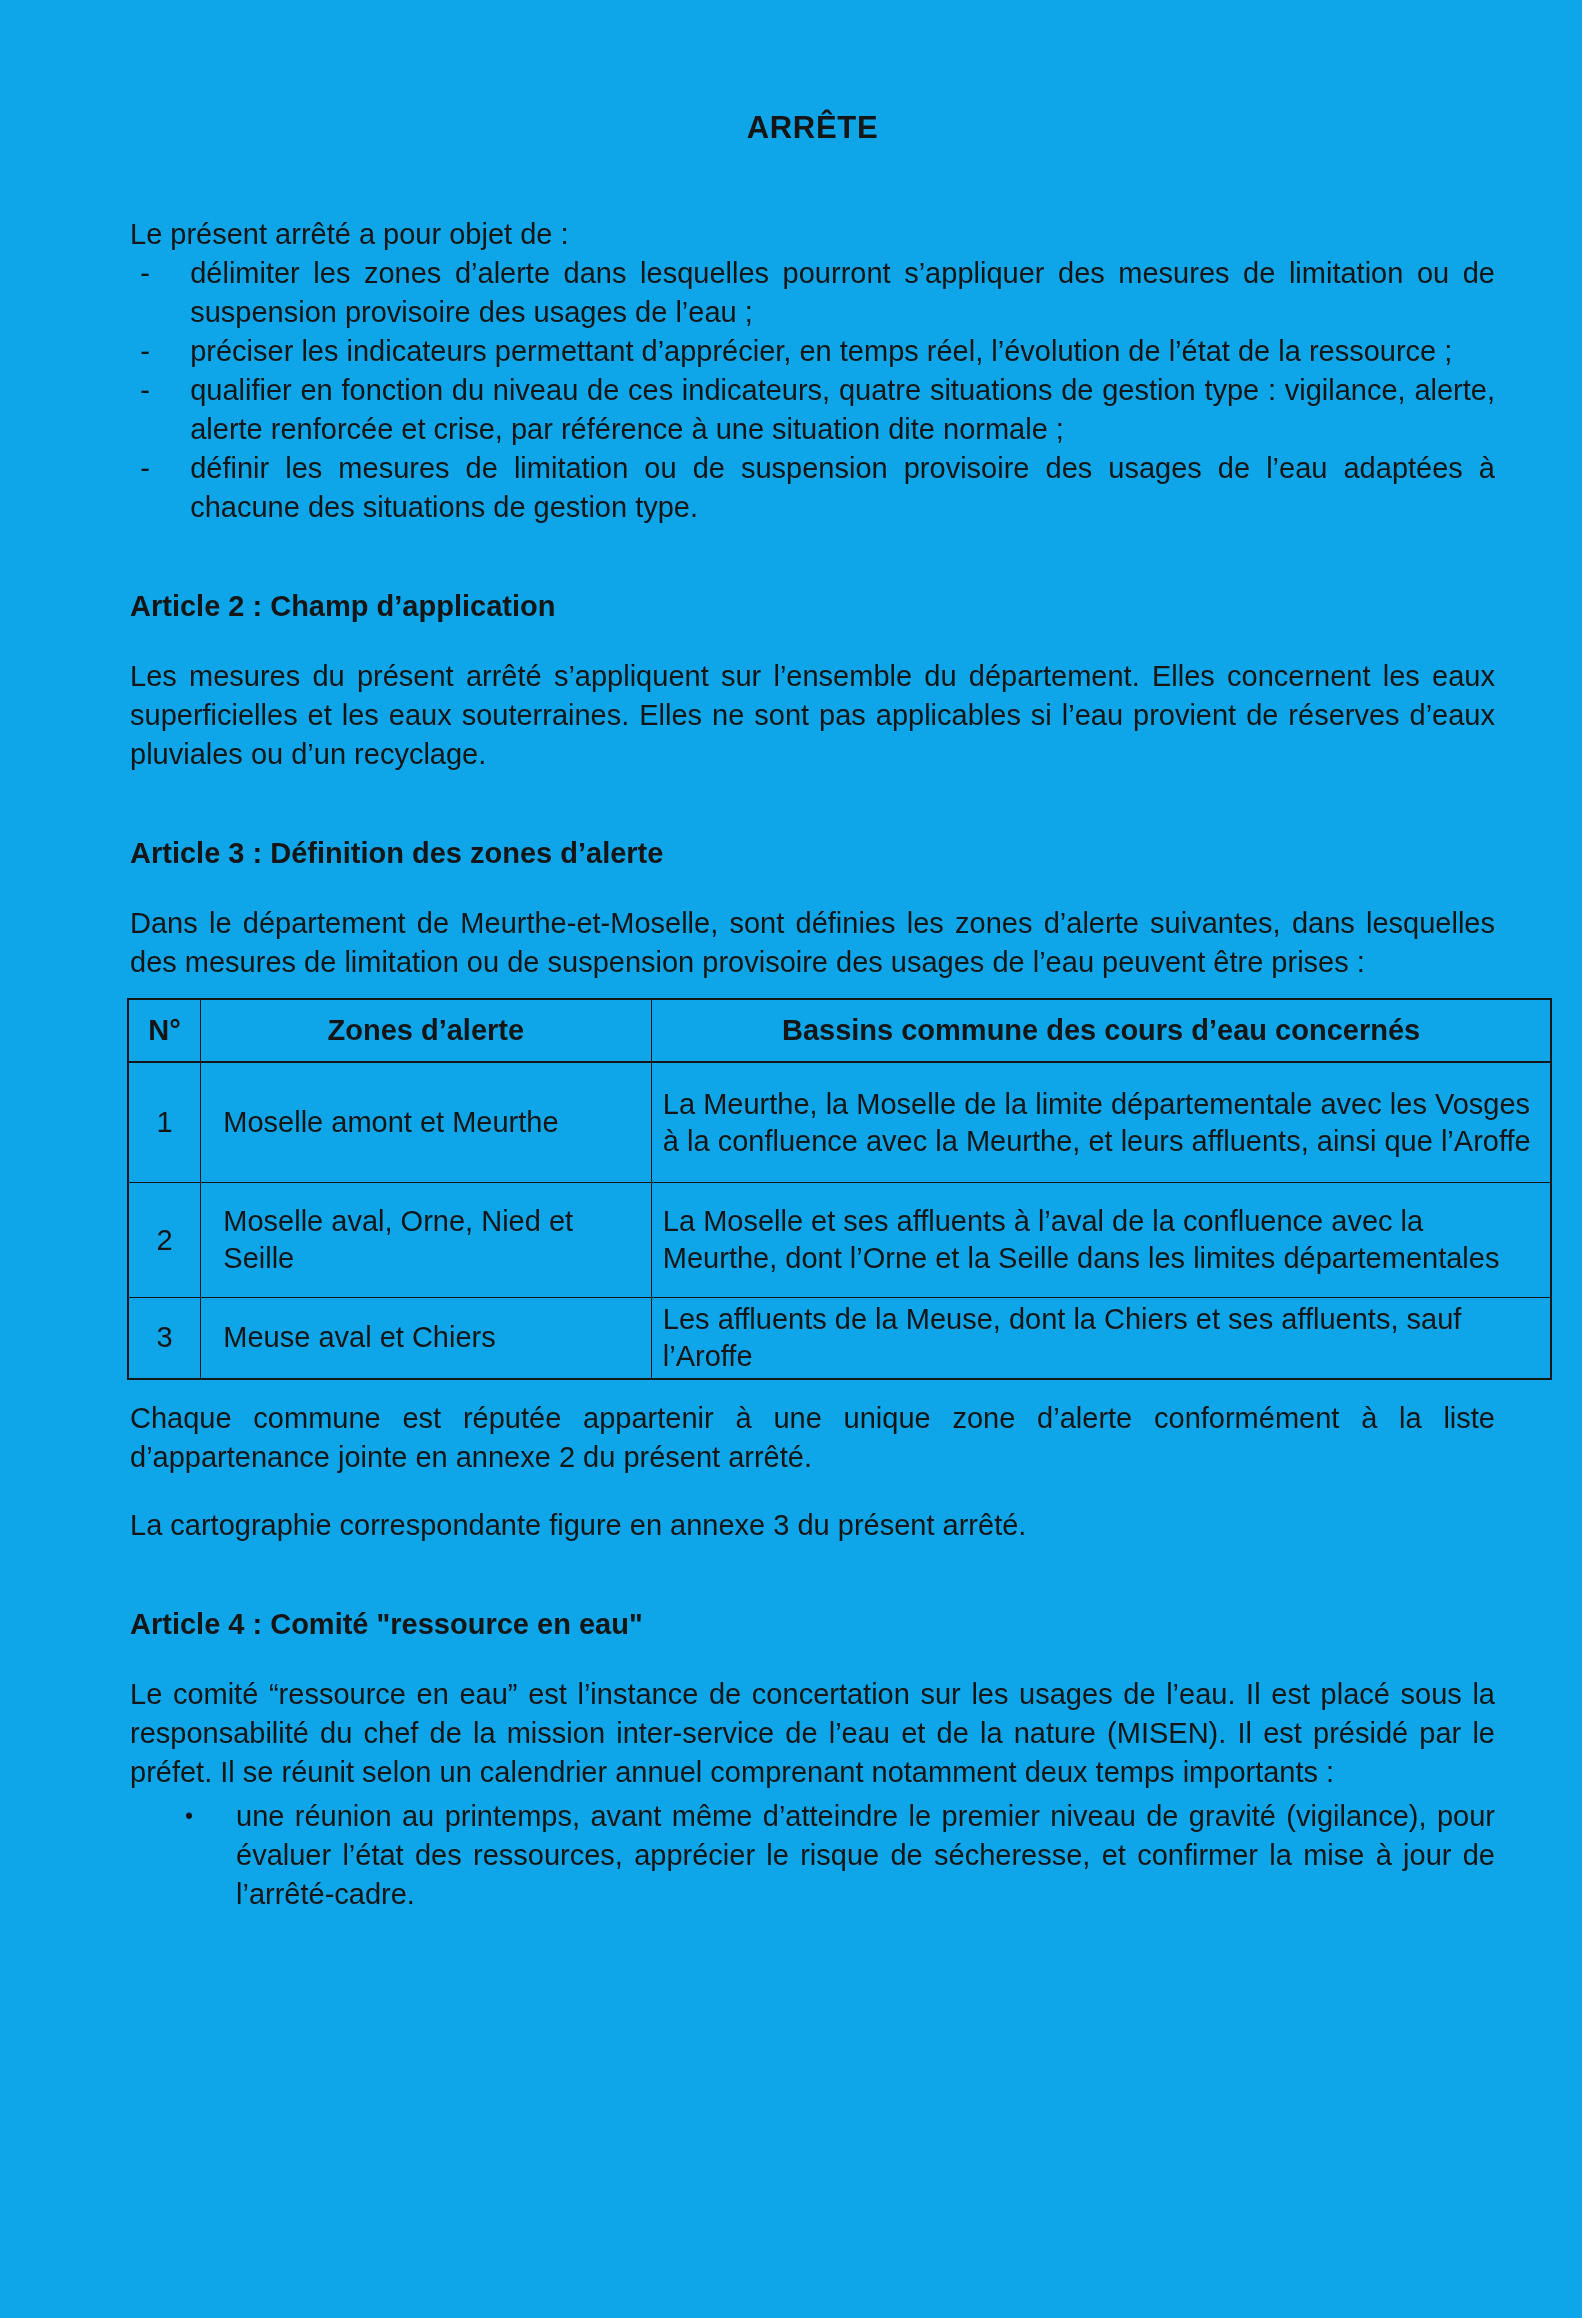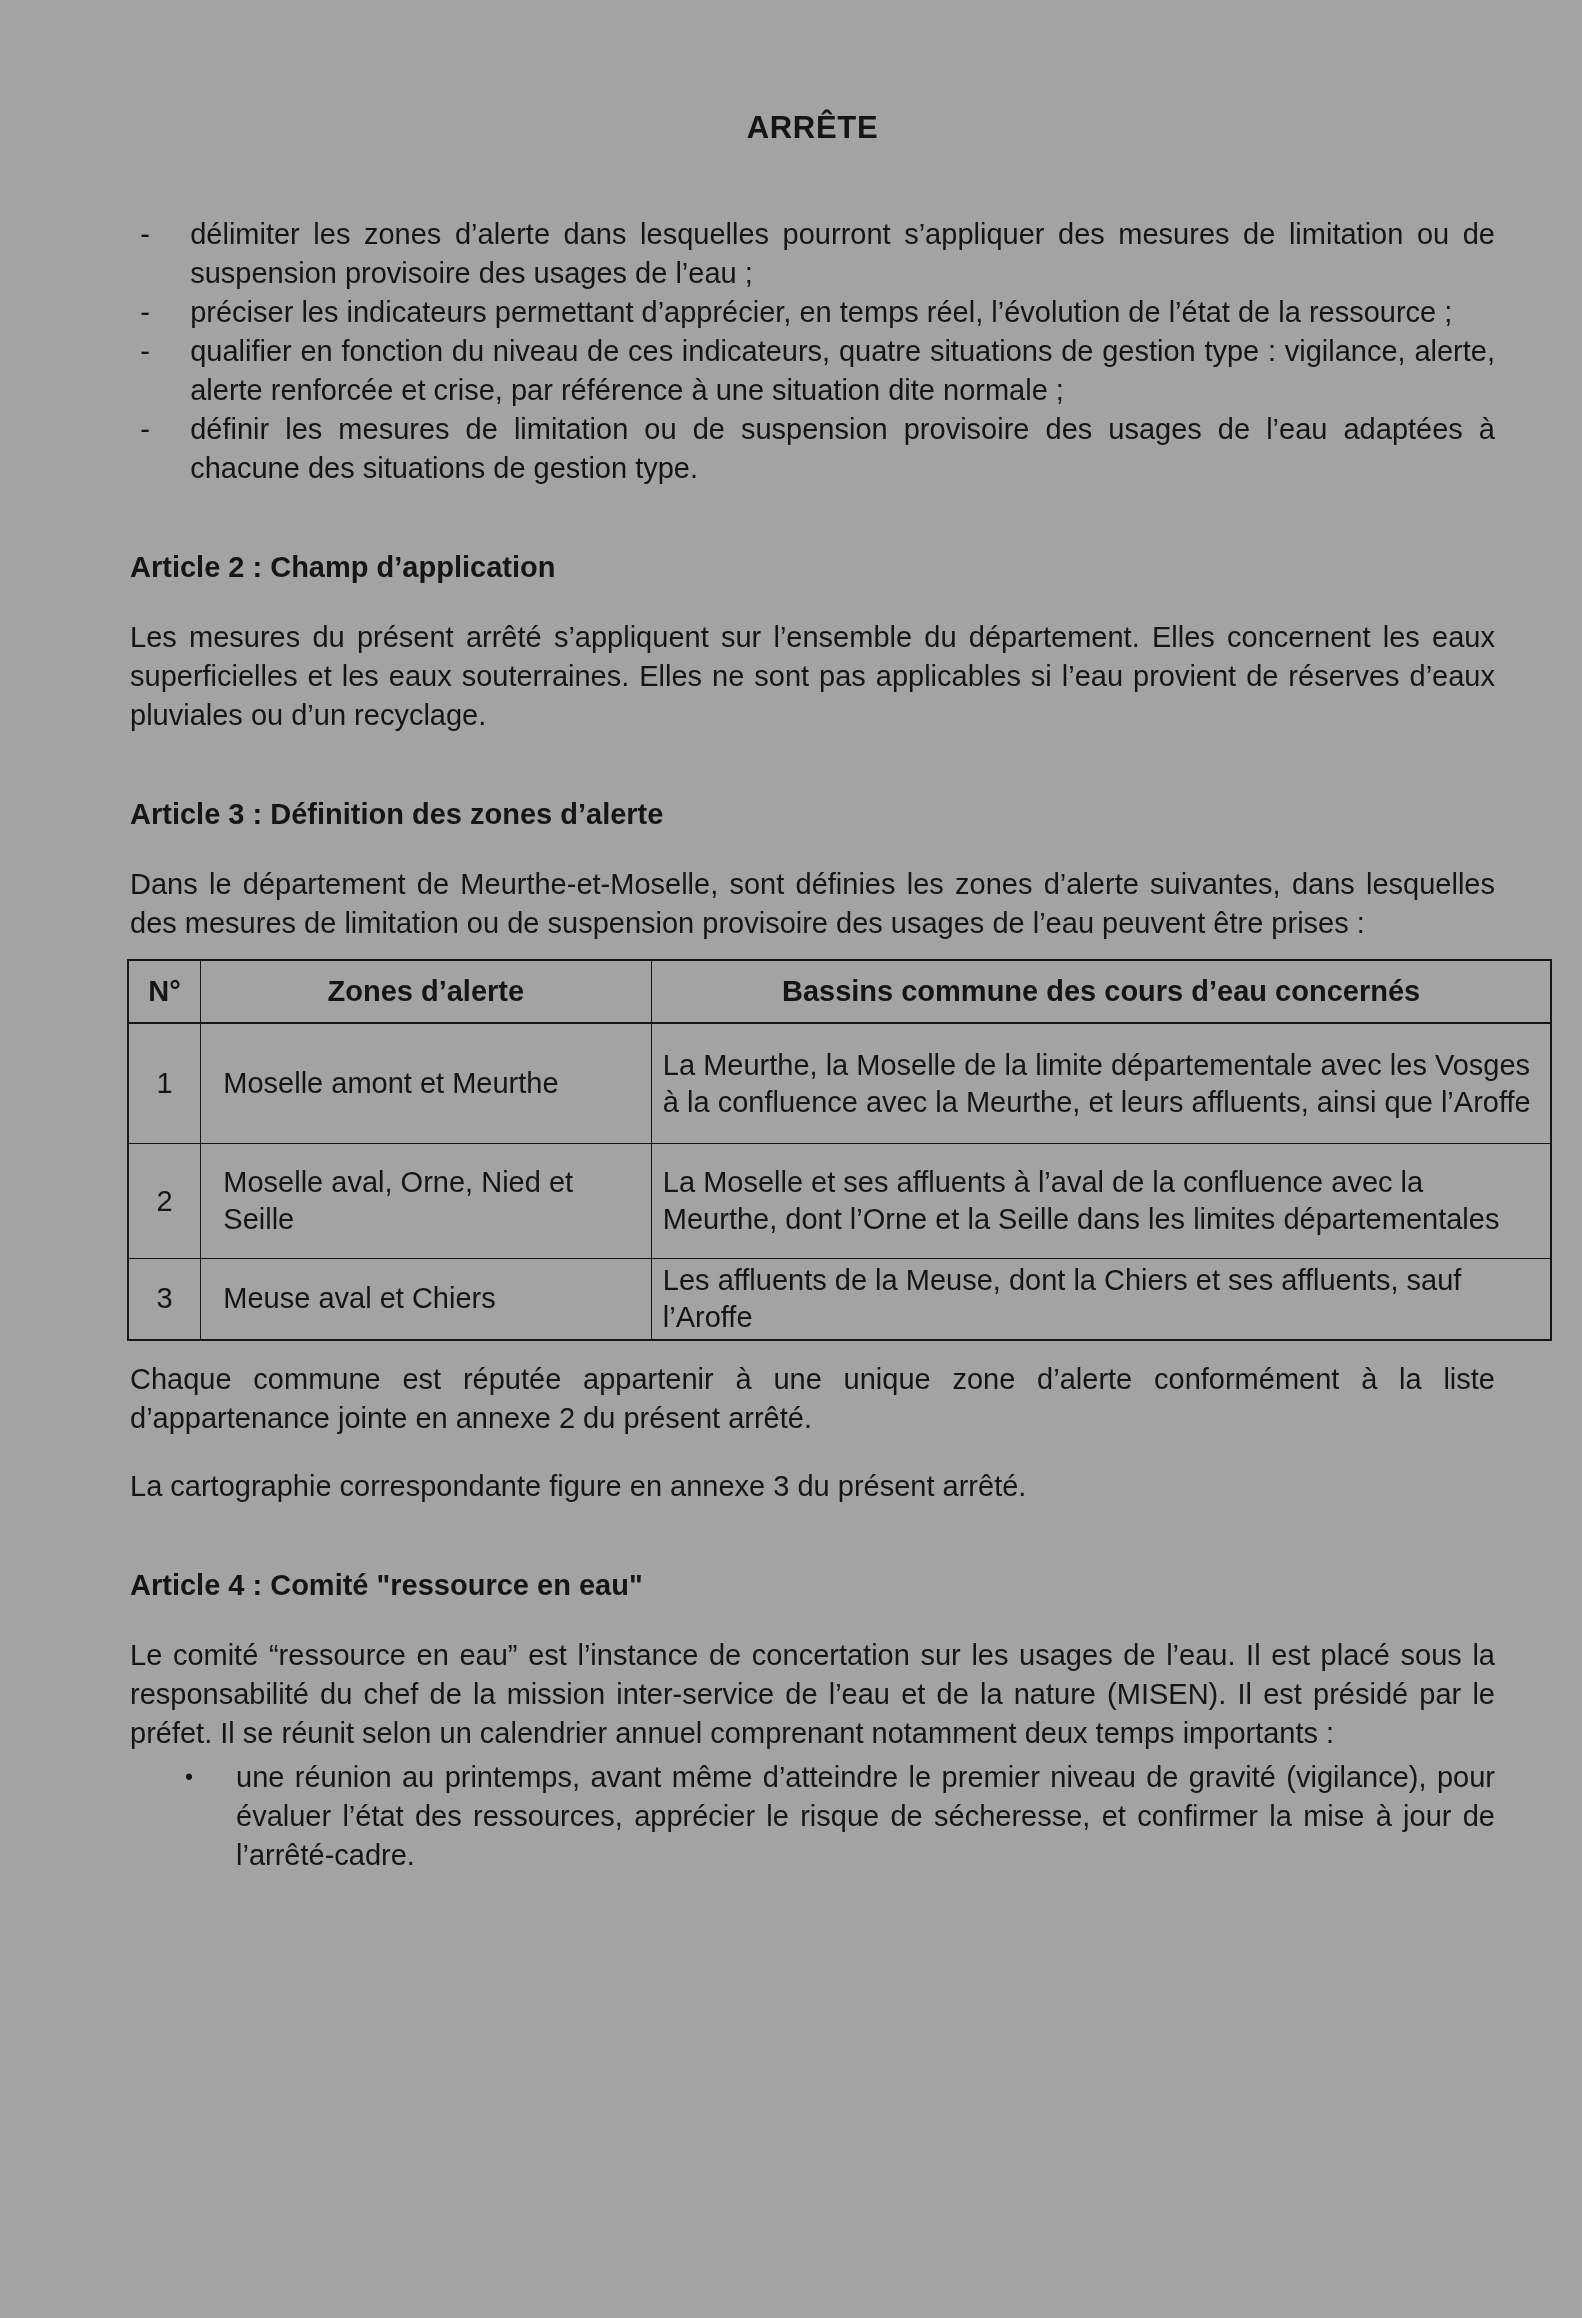--- a/index.html
+++ b/index.html
@@ -5,21 +5,21 @@
   html, body {
     margin: 0;
     padding: 0;
     background: #ffffff;
   }
   .page {
     position: relative;
     width: 1582px;
     height: 2319px;
     margin: 0 auto;
-    background: #a3a3a3;
+    background: #0ea5e9;
     color: #151515;
     font-family: "Liberation Sans", sans-serif;
     font-size: 29px;
     line-height: 39px;
     box-sizing: border-box;
     padding: 108px 87px 0 130px;
     overflow: hidden;
   }
   .doc-title {
     font-size: 31px;
@@ -121,20 +121,21 @@
   tbody tr.r3 { height: 80px; }
 </style>
 </head>
 <body>
 
 <div class="page">
 
   <h1 class="doc-title">ARRÊTE</h1>
 
   <section>
+    <p class="para">Le présent arrêté a pour objet de :</p>
     <ul class="dash-list">
       <li>
         <span class="marker">-</span>
         <span class="text">délimiter les zones d’alerte dans lesquelles pourront s’appliquer des mesures de limitation ou de suspension provisoire des usages de l’eau ;</span>
       </li>
       <li>
         <span class="marker">-</span>
         <span class="text">préciser les indicateurs permettant d’apprécier, en temps réel, l’évolution de l’état de la ressource ;</span>
       </li>
       <li>

